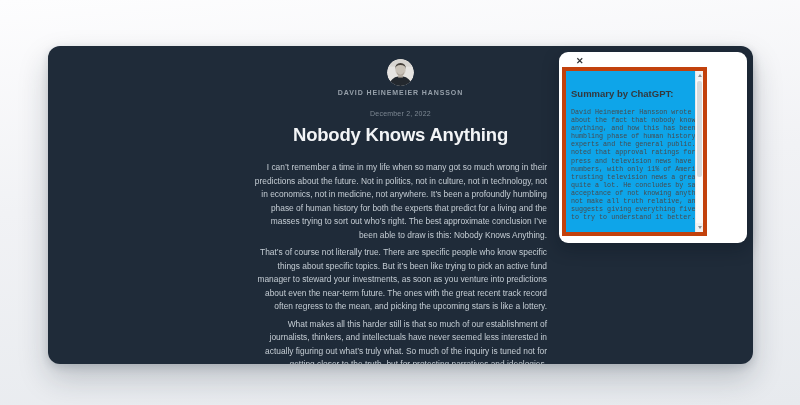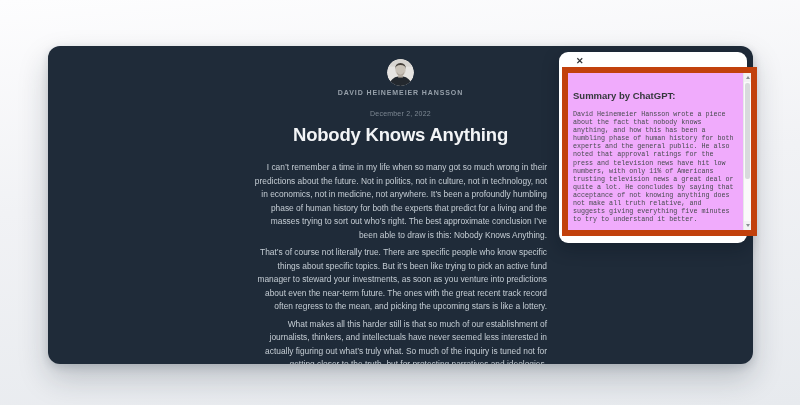--- a/index.html
+++ b/index.html
@@ -36,22 +36,22 @@
     position:absolute; left:559px; top:52px; width:188px; height:191px;
     background:#ffffff; border-radius:9px;
     box-shadow:0 6px 16px rgba(10,18,28,.35);
   }
   .close-btn {
     position:absolute; left:14px; top:2px; border:0; background:transparent; padding:3px;
     font-size:9px; font-weight:bold; color:#2f3337; cursor:pointer; line-height:1;
     font-family:"Liberation Sans", sans-serif;
   }
   .sumbox {
-    position:absolute; left:3px; top:15px; width:195px; height:169px;
-    border:6px solid #c2410c; background:#f0abfc; box-sizing:border-box; overflow:hidden;
+    position:absolute; left:3px; top:15px; width:145px; height:169px;
+    border:4px solid #c2410c; background:#0ea5e9; box-sizing:border-box; overflow:hidden;
   }
   .sumhead {
     margin:17px 0 0 5px; font-size:9.5px; font-weight:bold; color:#34383c;
   }
   .sumtext {
     margin:9px 0 0 5px; width:163px;
     font-family:Liberation Mono, monospace;
     font-size:6.7px; line-height:8.1px; color:#474b4f;
     white-space:pre-line;
   }

